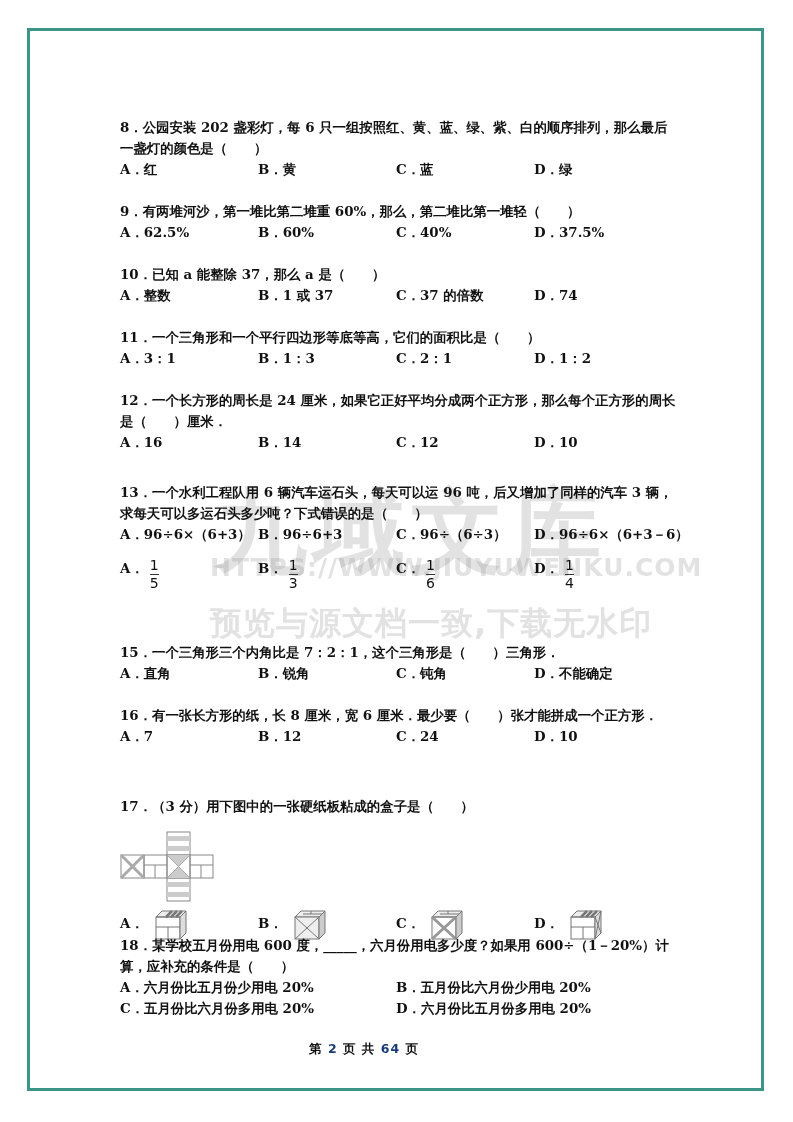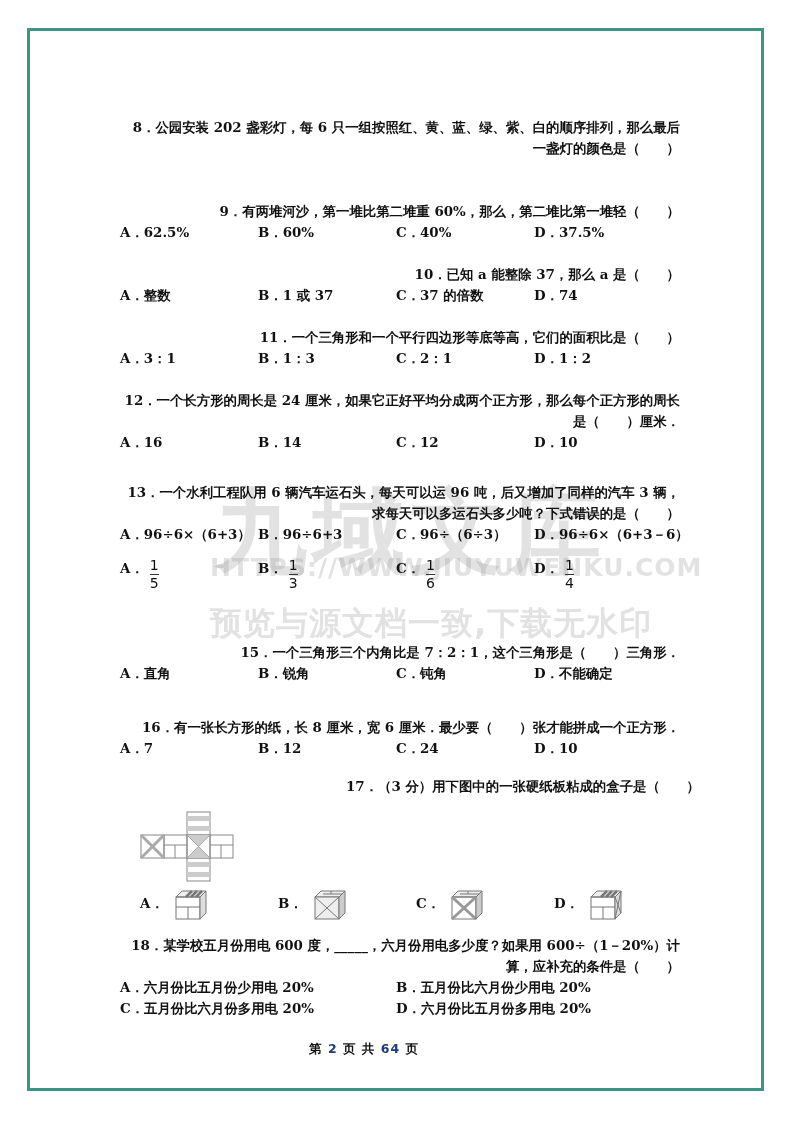--- a/index.html
+++ b/index.html
@@ -1,21 +1,21 @@
 <!DOCTYPE html>
 <html><head>
 <meta charset="utf-8">
 <style>
   html, body { margin:0; padding:0; background:#ffffff; }
   body { width:793px; height:1122px; position:relative; overflow:hidden;
          font-family:"DejaVu Serif","Liberation Serif",serif; color:#111; }
   .frame { position:absolute; left:27px; top:28px; width:737px; height:1063px;
            border:3px solid #3b9688; box-sizing:border-box; }
   .q { position:absolute; left:120px; width:560px; font-size:13.4px; font-weight:bold; line-height:21px; }
-  .q .stem { display:block;text-align:right; }
+  .q .stem { display:block; }
   .opts { display:flex; height:21px; }
   .opt { width:138px; white-space:nowrap; }
   .opts2 .opt { width:276px; }
   .frac { display:inline-flex; flex-direction:column; align-items:center; vertical-align:top;
           font-weight:normal; font-family:"DejaVu Sans",sans-serif; font-size:14px; line-height:15px; margin-left:6px; }
   .frac .bar { width:9px; border-top:1px solid #333; margin:1px 0; }
   .footer { position:absolute; top:1041px; left:0; width:728px; text-align:center; font-size:12.5px; font-weight:bold;
             font-family:"DejaVu Sans",sans-serif; letter-spacing:1px; }
   .footer .n { color:#1a3d7a; }
   .wm { position:absolute; color:rgba(150,150,150,0.28); font-family:"DejaVu Sans",sans-serif; font-weight:bold;
@@ -31,20 +31,26 @@
 <body>
 
 <div class="frame"></div>
 
 <div class="wm wm1">九域文库</div>
 <div class="wm wm2">HTTPS://WWW.JIUYUWENKU.COM</div>
 <div class="wm wm3">预览与源文档一致,下载无水印</div>
 
 <div class="q" style="top:117px;">
   <span class="stem">8．公园安装 202 盏彩灯，每 6 只一组按照红、黄、蓝、绿、紫、白的顺序排列，那么最后一盏灯的颜色是（　　）</span>
+  <div class="opts">
+    <span class="opt">A．红</span>
+    <span class="opt">B．黄</span>
+    <span class="opt">C．蓝</span>
+    <span class="opt">D．绿</span>
+  </div>
 </div>
 
 <div class="q" style="top:201px;">
   <span class="stem">9．有两堆河沙，第一堆比第二堆重 60%，那么，第二堆比第一堆轻（　　）</span>
   <div class="opts">
     <span class="opt">A．62.5%</span>
     <span class="opt">B．60%</span>
     <span class="opt">C．40%</span>
     <span class="opt">D．37.5%</span>
   </div>
@@ -126,31 +132,31 @@
 <div class="q" style="top:642px;">
   <span class="stem">15．一个三角形三个内角比是 7：2：1，这个三角形是（　　）三角形．</span>
   <div class="opts">
     <span class="opt">A．直角</span>
     <span class="opt">B．锐角</span>
     <span class="opt">C．钝角</span>
     <span class="opt">D．不能确定</span>
   </div>
 </div>
 
-<div class="q" style="top:705px;margin-top:12px;">
+<div class="q" style="top:705px;">
   <span class="stem">16．有一张长方形的纸，长 8 厘米，宽 6 厘米．最少要（　　）张才能拼成一个正方形．</span>
   <div class="opts">
     <span class="opt">A．7</span>
     <span class="opt">B．12</span>
     <span class="opt">C．24</span>
     <span class="opt">D．10</span>
   </div>
 </div>
 
-<div class="q" style="top:776px;margin-left:20px;">
+<div class="q" style="top:796px;">
   <span class="stem">17．（3 分）用下图中的一张硬纸板粘成的盒子是（　　）</span>
 
   <div style="margin-top:14px;margin-left:0;">
     <svg width="96" height="72" viewBox="0 0 96 72">
       <g fill="none" stroke="#888" stroke-width="1">
 
         <rect x="1" y="24" width="23" height="23"></rect>
         <rect x="24" y="24" width="23" height="23"></rect>
         <rect x="47" y="24" width="23" height="23"></rect>
         <rect x="70" y="24" width="23" height="23"></rect>

